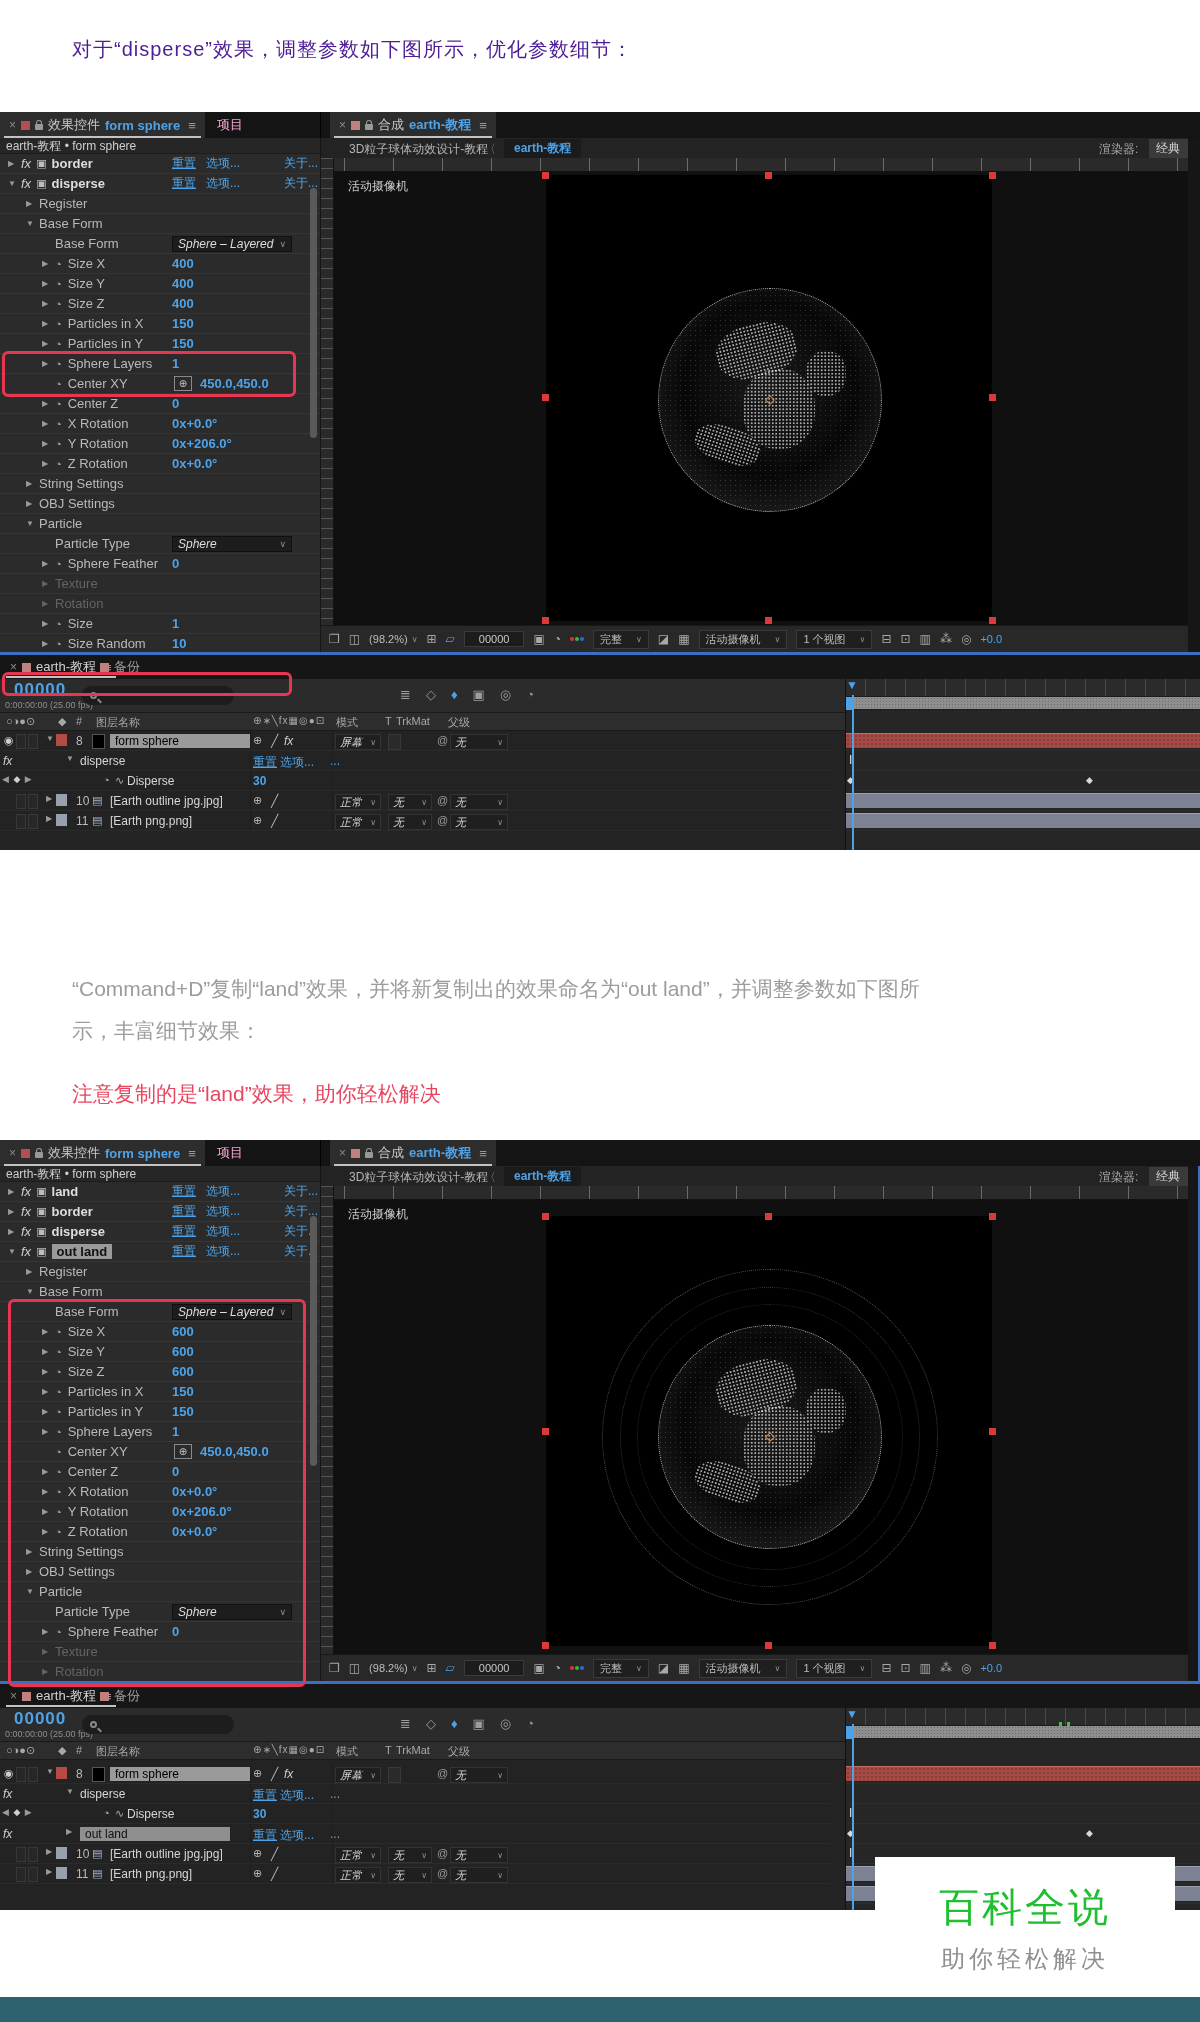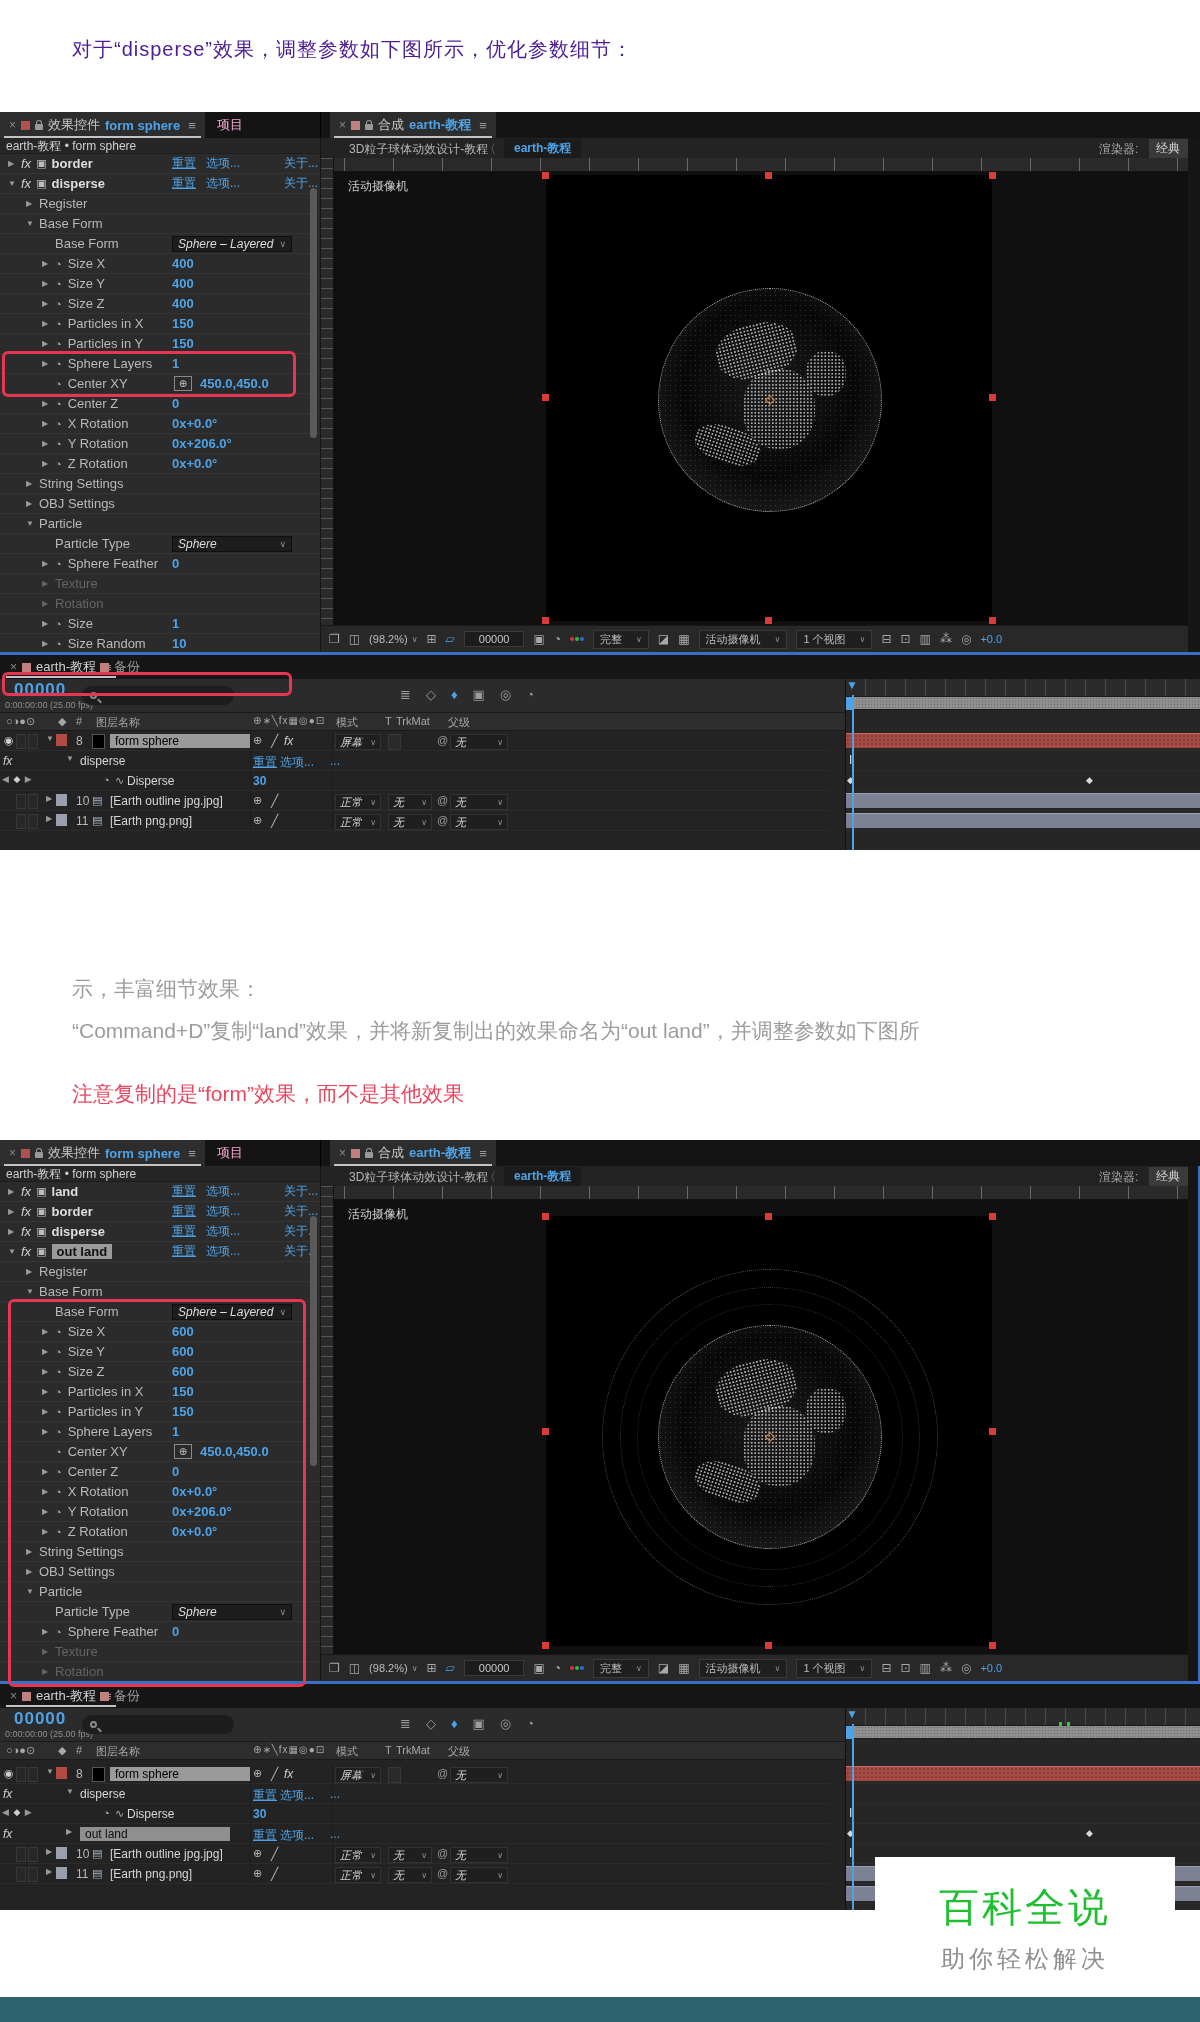--- a/index.html
+++ b/index.html
@@ -687,24 +687,24 @@
           <div class="lane t-layer a-r trk-bar"></div>
           <div class="lane t-layer a-r trk-bar"></div>
         </div>
       <div class="ph"></div>
       <span class="phtop">▼</span>
     </div>
   </div>
 </div>
 
 <div class="para">
+  <div>“Command+D”复制“land”效果，并将新复制出的效果命名为“out land”，并调整参数如下图所</div>
   <div>示，丰富细节效果：</div>
-  <div>“Command+D”复制“land”效果，并将新复制出的效果命名为“out land”，并调整参数如下图所</div>
 </div>
-<div class="note">注意复制的是“form”效果，而不是其他效果</div>
+<div class="note">注意复制的是“land”效果，助你轻松解决</div>
 
 <div class="shot" id="shot2">
   <div class="tabbar">
     <div class="tab tab-ec">
       <span class="tclose">×</span>
       <span class="tsq"></span>
       <span class="lockb"></span>
       <span class="ttl">效果控件</span>
       <span class="ttl blue">form sphere</span>
       <span class="tmenu">≡</span>

